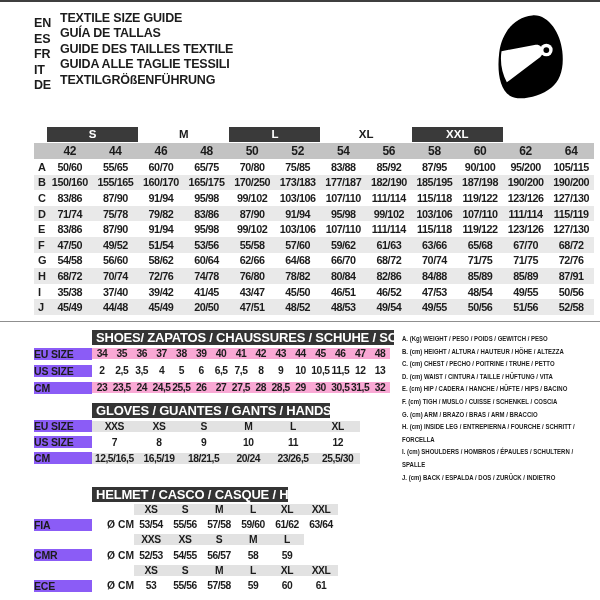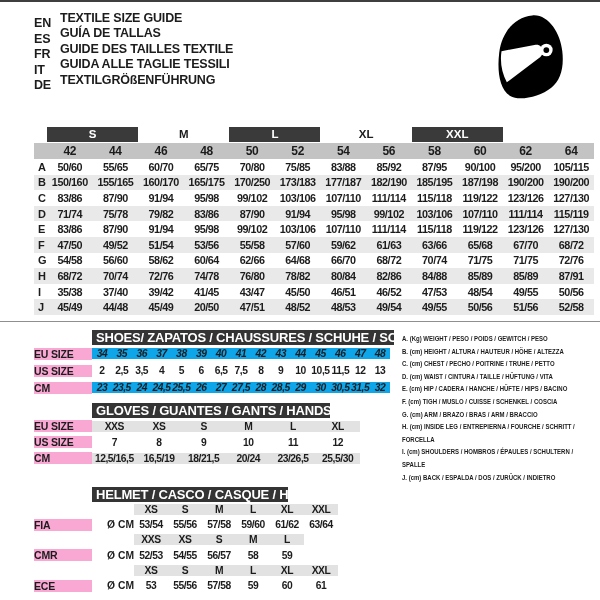--- a/index.html
+++ b/index.html
@@ -26,25 +26,25 @@
   .data-row{height:15.6px;}
   .data-row.shaded{background:#e9e9e9;}
   .rowletter{font-weight:bold;font-size:11px;text-align:left;padding-left:4px;}
   .val{font-weight:bold;font-size:10.8px;letter-spacing:-0.45px;}
   .divider{position:absolute;left:0;top:321px;width:600px;height:1px;background:#8f8f8f;}
   
   .section{position:absolute;}
   .bar{height:15px;line-height:15px;background:#343434;color:#fff;font-weight:bold;
        font-size:13px;letter-spacing:-0.2px;padding-left:4px;margin-left:58px;white-space:nowrap;overflow:hidden;}
   .sec-row{display:grid;align-items:center;}
-  .sec-label{font-weight:bold;font-size:10.5px;letter-spacing:-0.2px;text-align:left;background:#f9a8d4;}
+  .sec-label{font-weight:bold;font-size:10.5px;letter-spacing:-0.2px;text-align:left;background:#8b5cf6;}
   .sec-val{font-weight:bold;font-size:10.3px;letter-spacing:-0.45px;text-align:center;white-space:nowrap;}
   #shoes{left:34px;top:330px;width:356px;}
   #shoes .sec-row{grid-template-columns:58px repeat(15,1fr);height:17.2px;}
-  #shoes .sec-row.shaded .sec-val{background:#0ea5e9;font-style:italic;}
+  #shoes .sec-row.shaded .sec-val{background:#f9a8d4;}
   #gloves{left:34px;top:403px;width:326px;}
   #gloves .bar{width:234px;margin-left:58px;}
   #gloves .sec-row{grid-template-columns:58px repeat(6,1fr);height:16px;}
   #gloves .sec-row.shaded .sec-val{background:#e2e2e2;}
   #helmet-sec{left:34px;top:487px;width:304px;}
   #helmet-sec .bar{width:192px;margin-left:58px;}
   #helmet-sec .sec-row{grid-template-columns:58px 42px repeat(6,34px);height:15.2px;}
   #helmet-sec .sec-row.shaded .sec-val,
   #helmet-sec .sec-row.shaded .sec-unit{background:#e2e2e2;}
   .sec-unit{font-weight:bold;font-size:10.3px;text-align:right;padding-left:4px;white-space:nowrap;}

